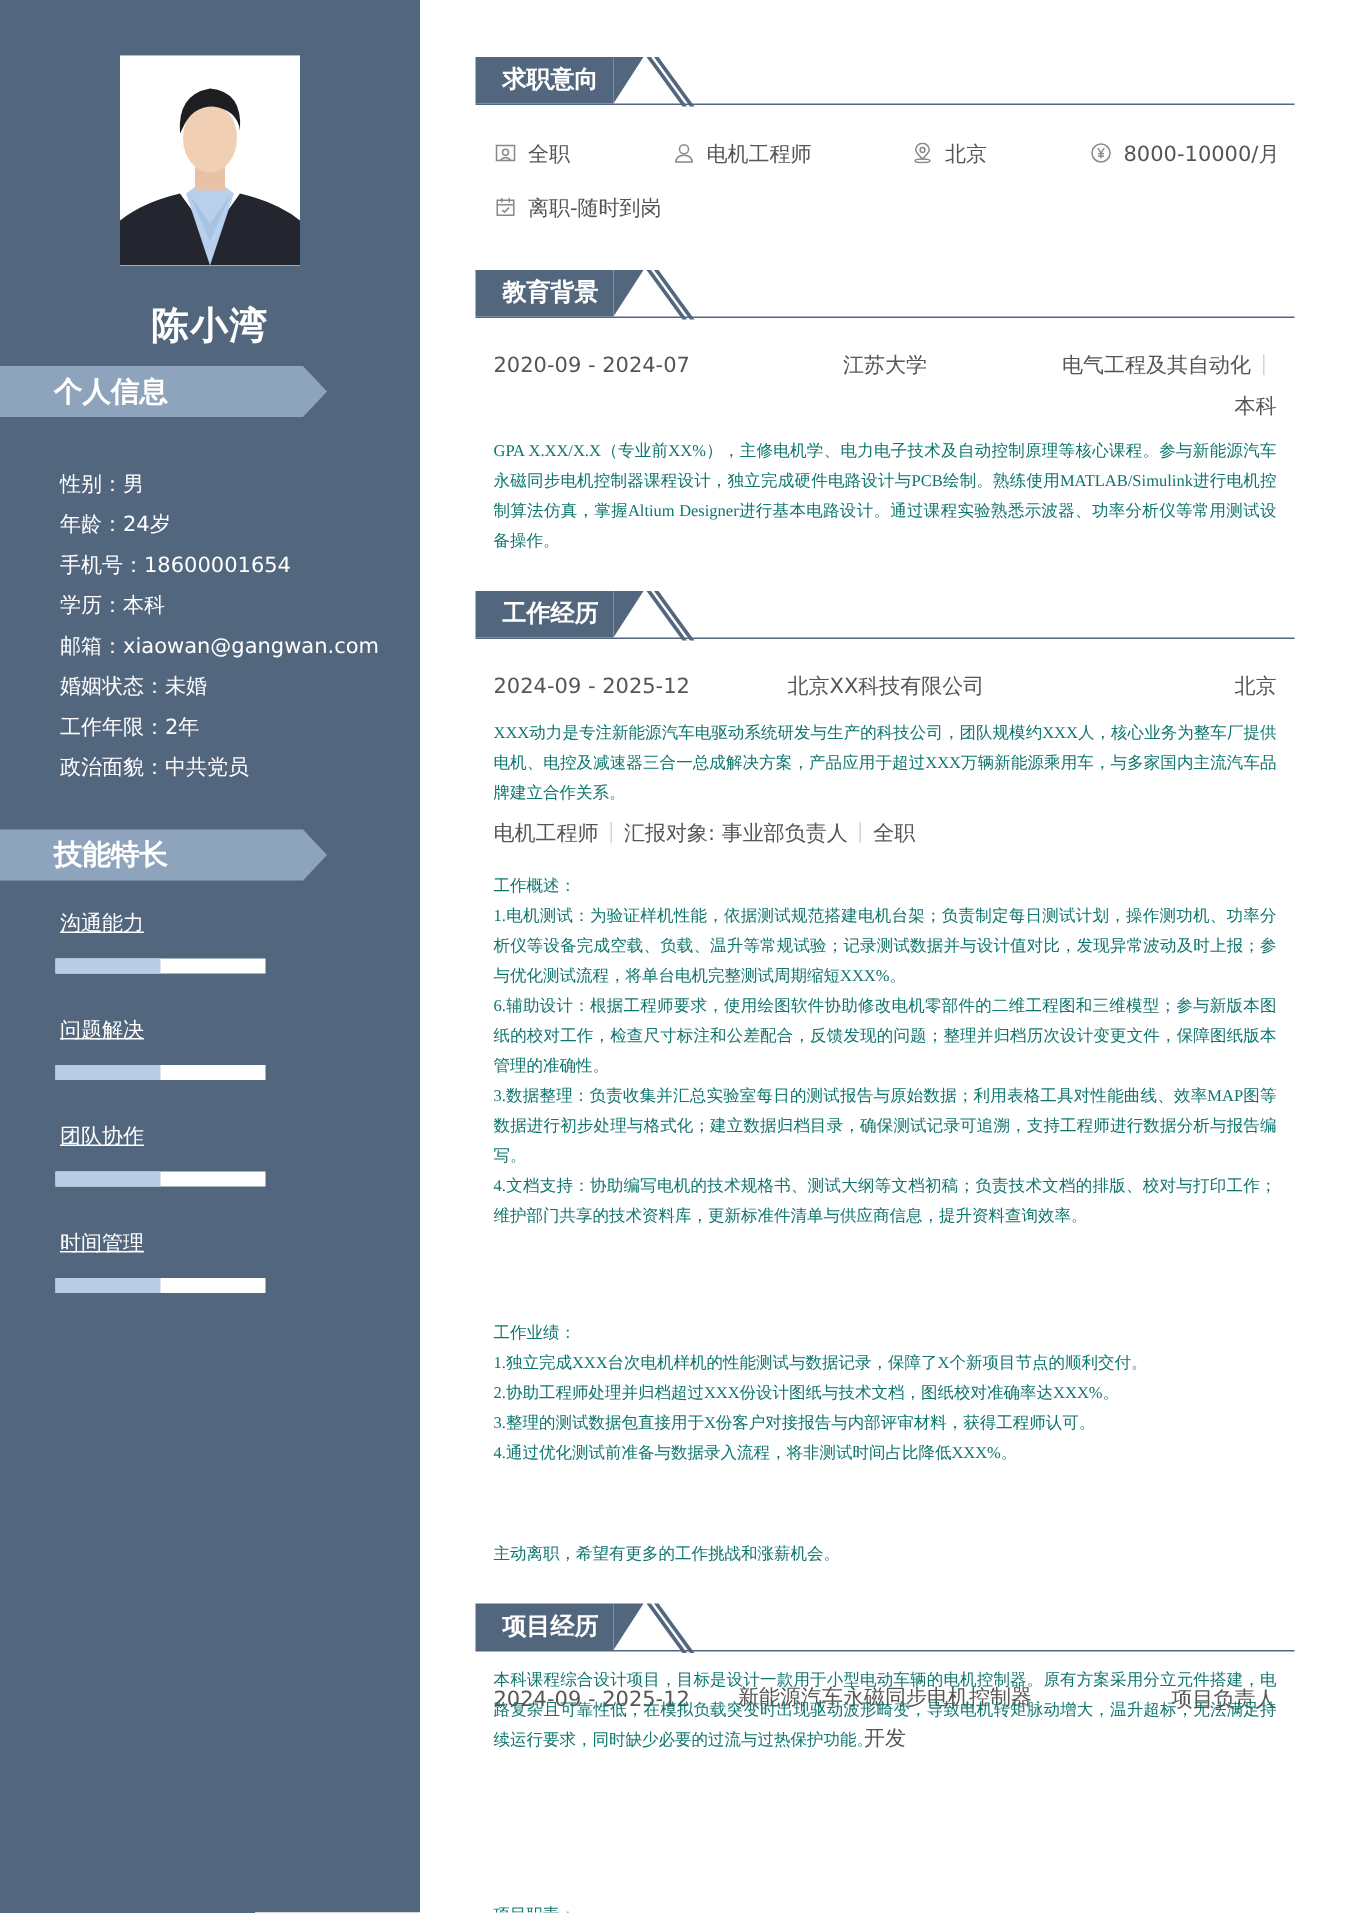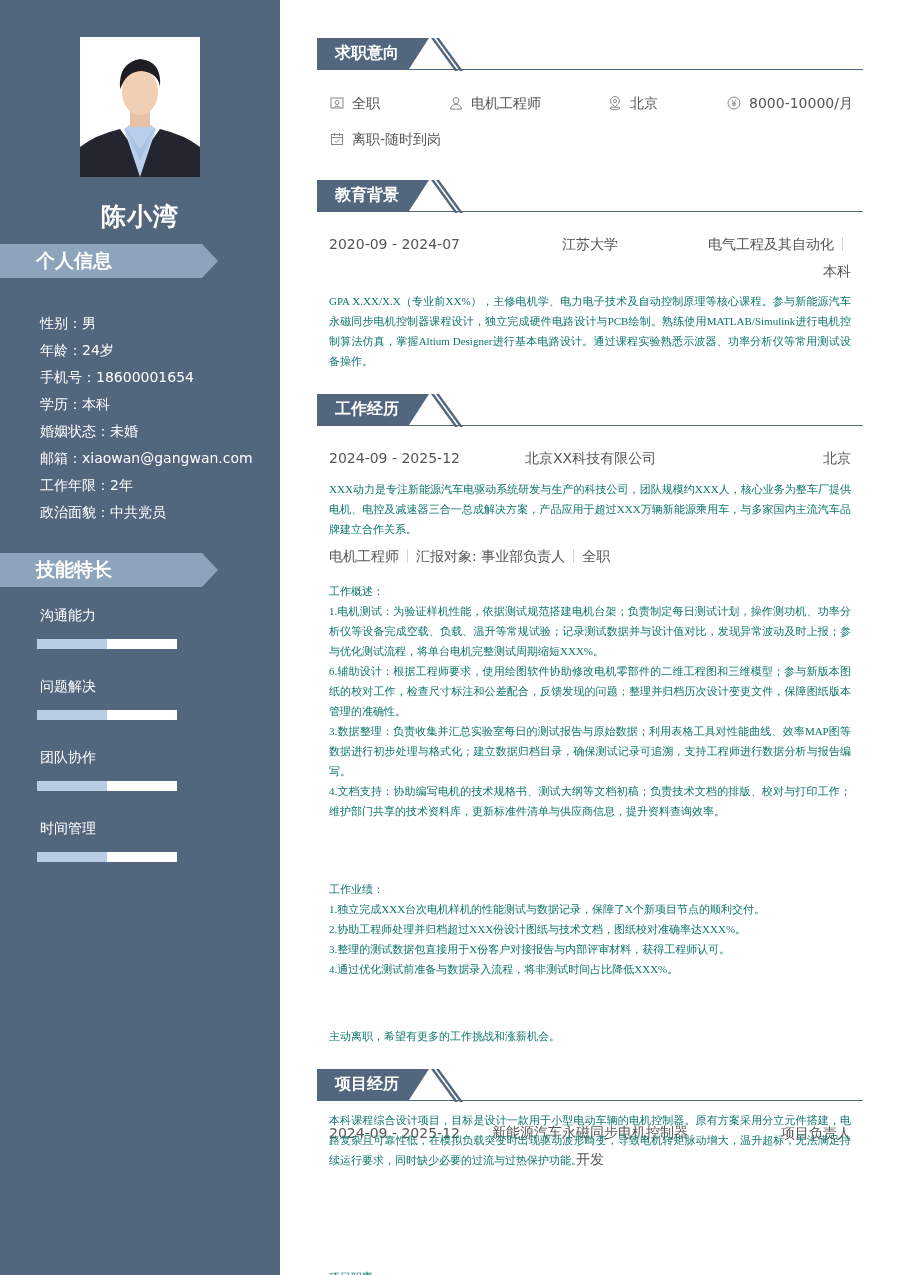--- a/index.html
+++ b/index.html
@@ -11,21 +11,21 @@
   .name { position: absolute; left: 0; top: 200px; width: 280px; text-align: center; font-size: 25px; font-weight: bold; letter-spacing: 1px; }
 
   .side-banner { position: absolute; left: 0; width: 218px; height: 34px; background: #8ea4bd; }
   .side-banner::after { content: ""; position: absolute; right: -16px; top: 0; width: 0; height: 0; border-top: 17px solid transparent; border-bottom: 17px solid transparent; border-left: 16px solid #8ea4bd; }
   .side-banner span { position: absolute; left: 36px; top: 4px; font-size: 19px; font-weight: bold; color: #fff; }
   .side-banner { width: 202px; }
 
   .info-list { position: absolute; left: 40px; top: 310px; font-size: 14px; line-height: 27px; }
   .info-row { white-space: nowrap; }
 
-  .skill { position: absolute; left: 40px; font-size: 14px; }
+  .skill { position: absolute; left: 40px; font-size: 14px; text-decoration: underline; }
   .skill-bar { position: absolute; left: 37px; width: 140px; height: 10px; background: #ffffff; }
   .skill-bar .fill { width: 70px; height: 10px; background: #b8cde3; }
   .sec-head { position: absolute; left: 317px; width: 546px; height: 32px; }
   .sec-head .tab { position: absolute; left: 0; top: 0; height: 31px; width: 92px; background: #52667e; color: #fff; font-size: 16px; font-weight: bold; padding: 5px 0 0 18px; }
   .sec-head .tab::after { content: ""; position: absolute; right: -20px; top: 0; border-top: 31px solid #52667e; border-right: 20px solid transparent; }
   .sec-head .slash { position: absolute; top: 0; width: 3px; height: 33px; background: #52667e; transform: skewX(36deg); transform-origin: top left; }
   .sec-head .line { position: absolute; left: 0; right: 0; top: 31px; height: 1px; background: #52667e; }
 
   .txt { position: absolute; font-size: 14px; color: #555; line-height: 20px; }
   .para { position: absolute; left: 329px; width: 522px; font-size: 11px; color: #0f766e; line-height: 20px; text-align: justify; font-family: Liberation Serif, serif; }
@@ -51,22 +51,22 @@
   <div class="name">陈小湾</div>
 
   <div class="side-banner" style="top:244px;">
     <span>个人信息</span>
   </div>
   <div class="info-list">
     <div class="info-row">性别：男</div>
     <div class="info-row">年龄：24岁</div>
     <div class="info-row">手机号：18600001654</div>
     <div class="info-row">学历：本科</div>
+    <div class="info-row">邮箱：xiaowan@gangwan.com</div>
     <div class="info-row">婚姻状态：未婚</div>
-    <div class="info-row">邮箱：xiaowan@gangwan.com</div>
     <div class="info-row">工作年限：2年</div>
     <div class="info-row">政治面貌：中共党员</div>
   </div>
 
   <div class="side-banner" style="top:553px;">
     <span>技能特长</span>
   </div>
 
   <div class="skill" style="top:607px;">沟通能力</div>
   <div class="skill-bar" style="top:639px;">

